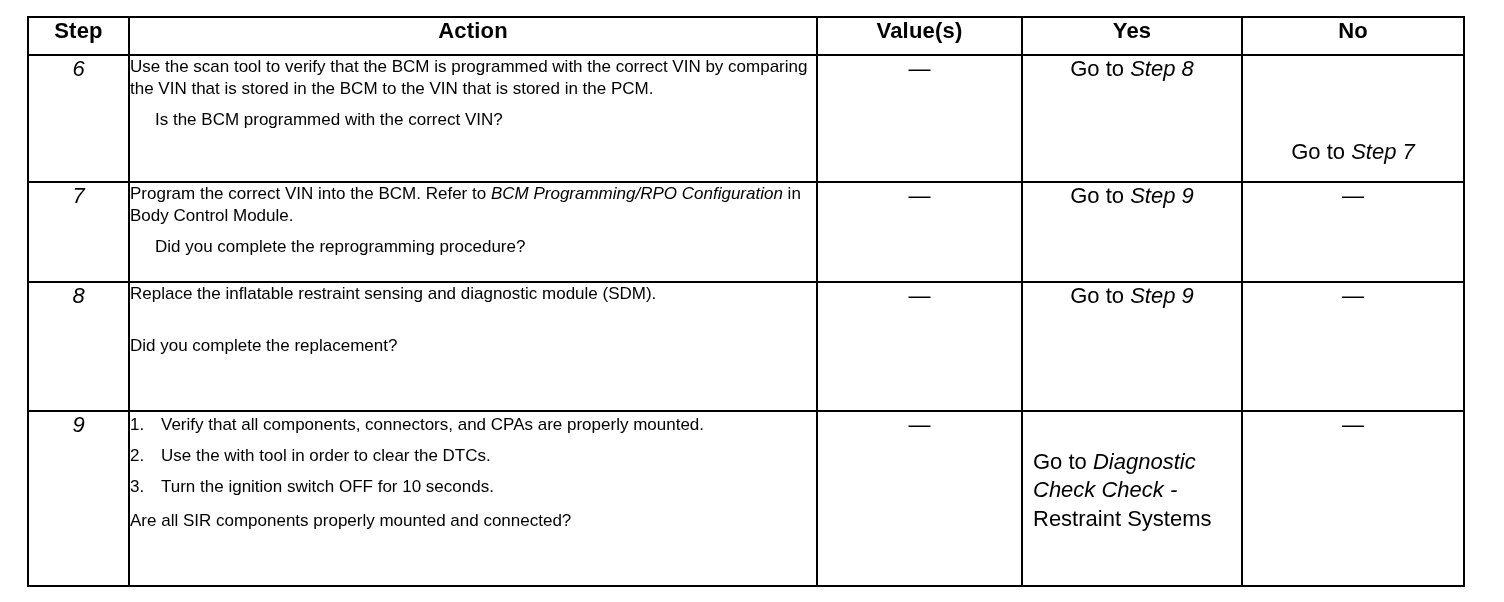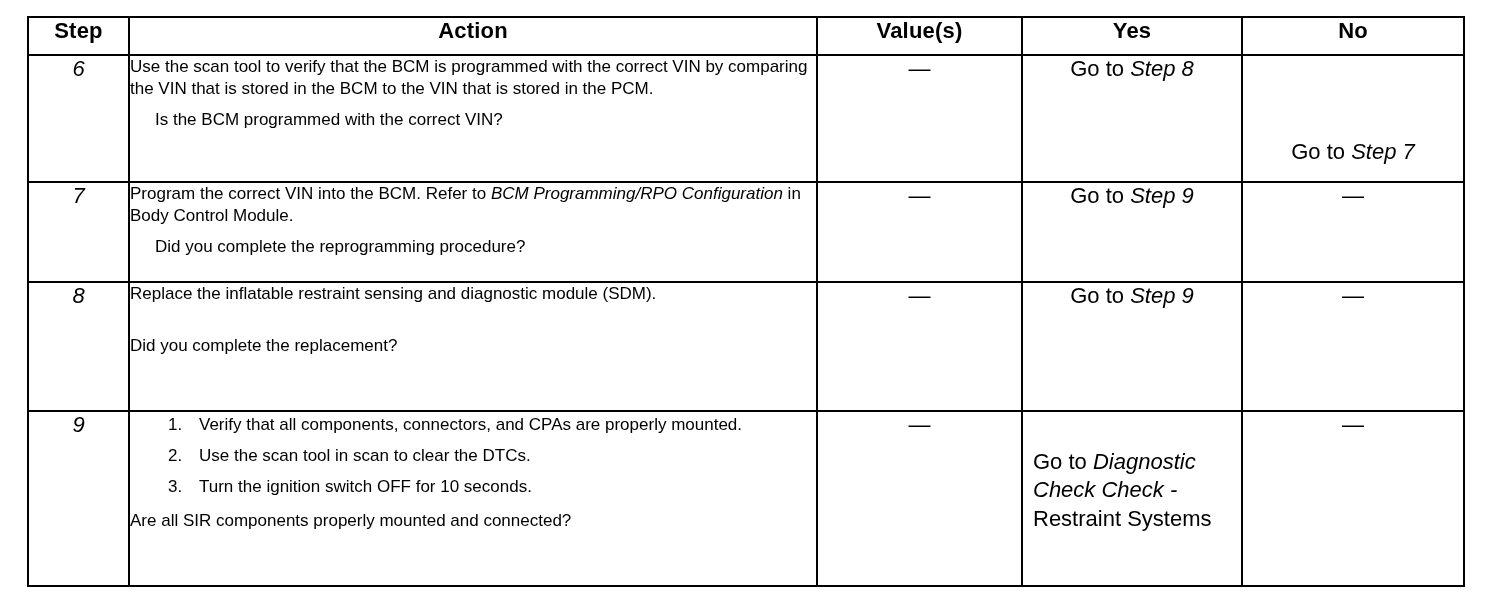--- a/index.html
+++ b/index.html
@@ -98,21 +98,21 @@
 
   
   .para { margin: 0 0 0 0; }
   .para + .para { margin-top: 9px; padding-left: 25px; }
 
   .spacer-lg { height: 30px; }
 
   
   ol.steps {
     margin: 2px 0 0 0;
-    padding: 0 0 0 57px;
+    padding: 0 0 0 19px;
     list-style-position: outside;
   }
   ol.steps li {
     margin: 0 0 9px 0;
     padding-left: 12px;
     line-height: 1.28;
   }
   ol.steps li:last-child { margin-bottom: 13px; }
 
   .q-line { margin-top: 9px; }
@@ -199,21 +199,21 @@
         <td class="no-cell">
           <span class="dash">—</span>
         </td>
       </tr>
 
       <tr style="height:175px">
         <td class="step-cell">9</td>
         <td class="action-cell">
           <ol class="steps">
             <li>Verify that all components, connectors, and CPAs are properly mounted.</li>
-            <li>Use the scan tool in scan to clear the DTCs.</li>
+            <li>Use the with tool in order to clear the DTCs.</li>
             <li>Turn the ignition switch OFF for 10 seconds.</li>
           </ol>
           <div class="para q-line">Are all SIR components properly mounted and connected?</div>
         </td>
         <td class="value-cell">
           <span class="dash">—</span>
         </td>
         <td class="yes-cell mid">
           <div class="yes-multi">
             <div><span>Go to </span><span class="ital">Diagnostic</span></div>

